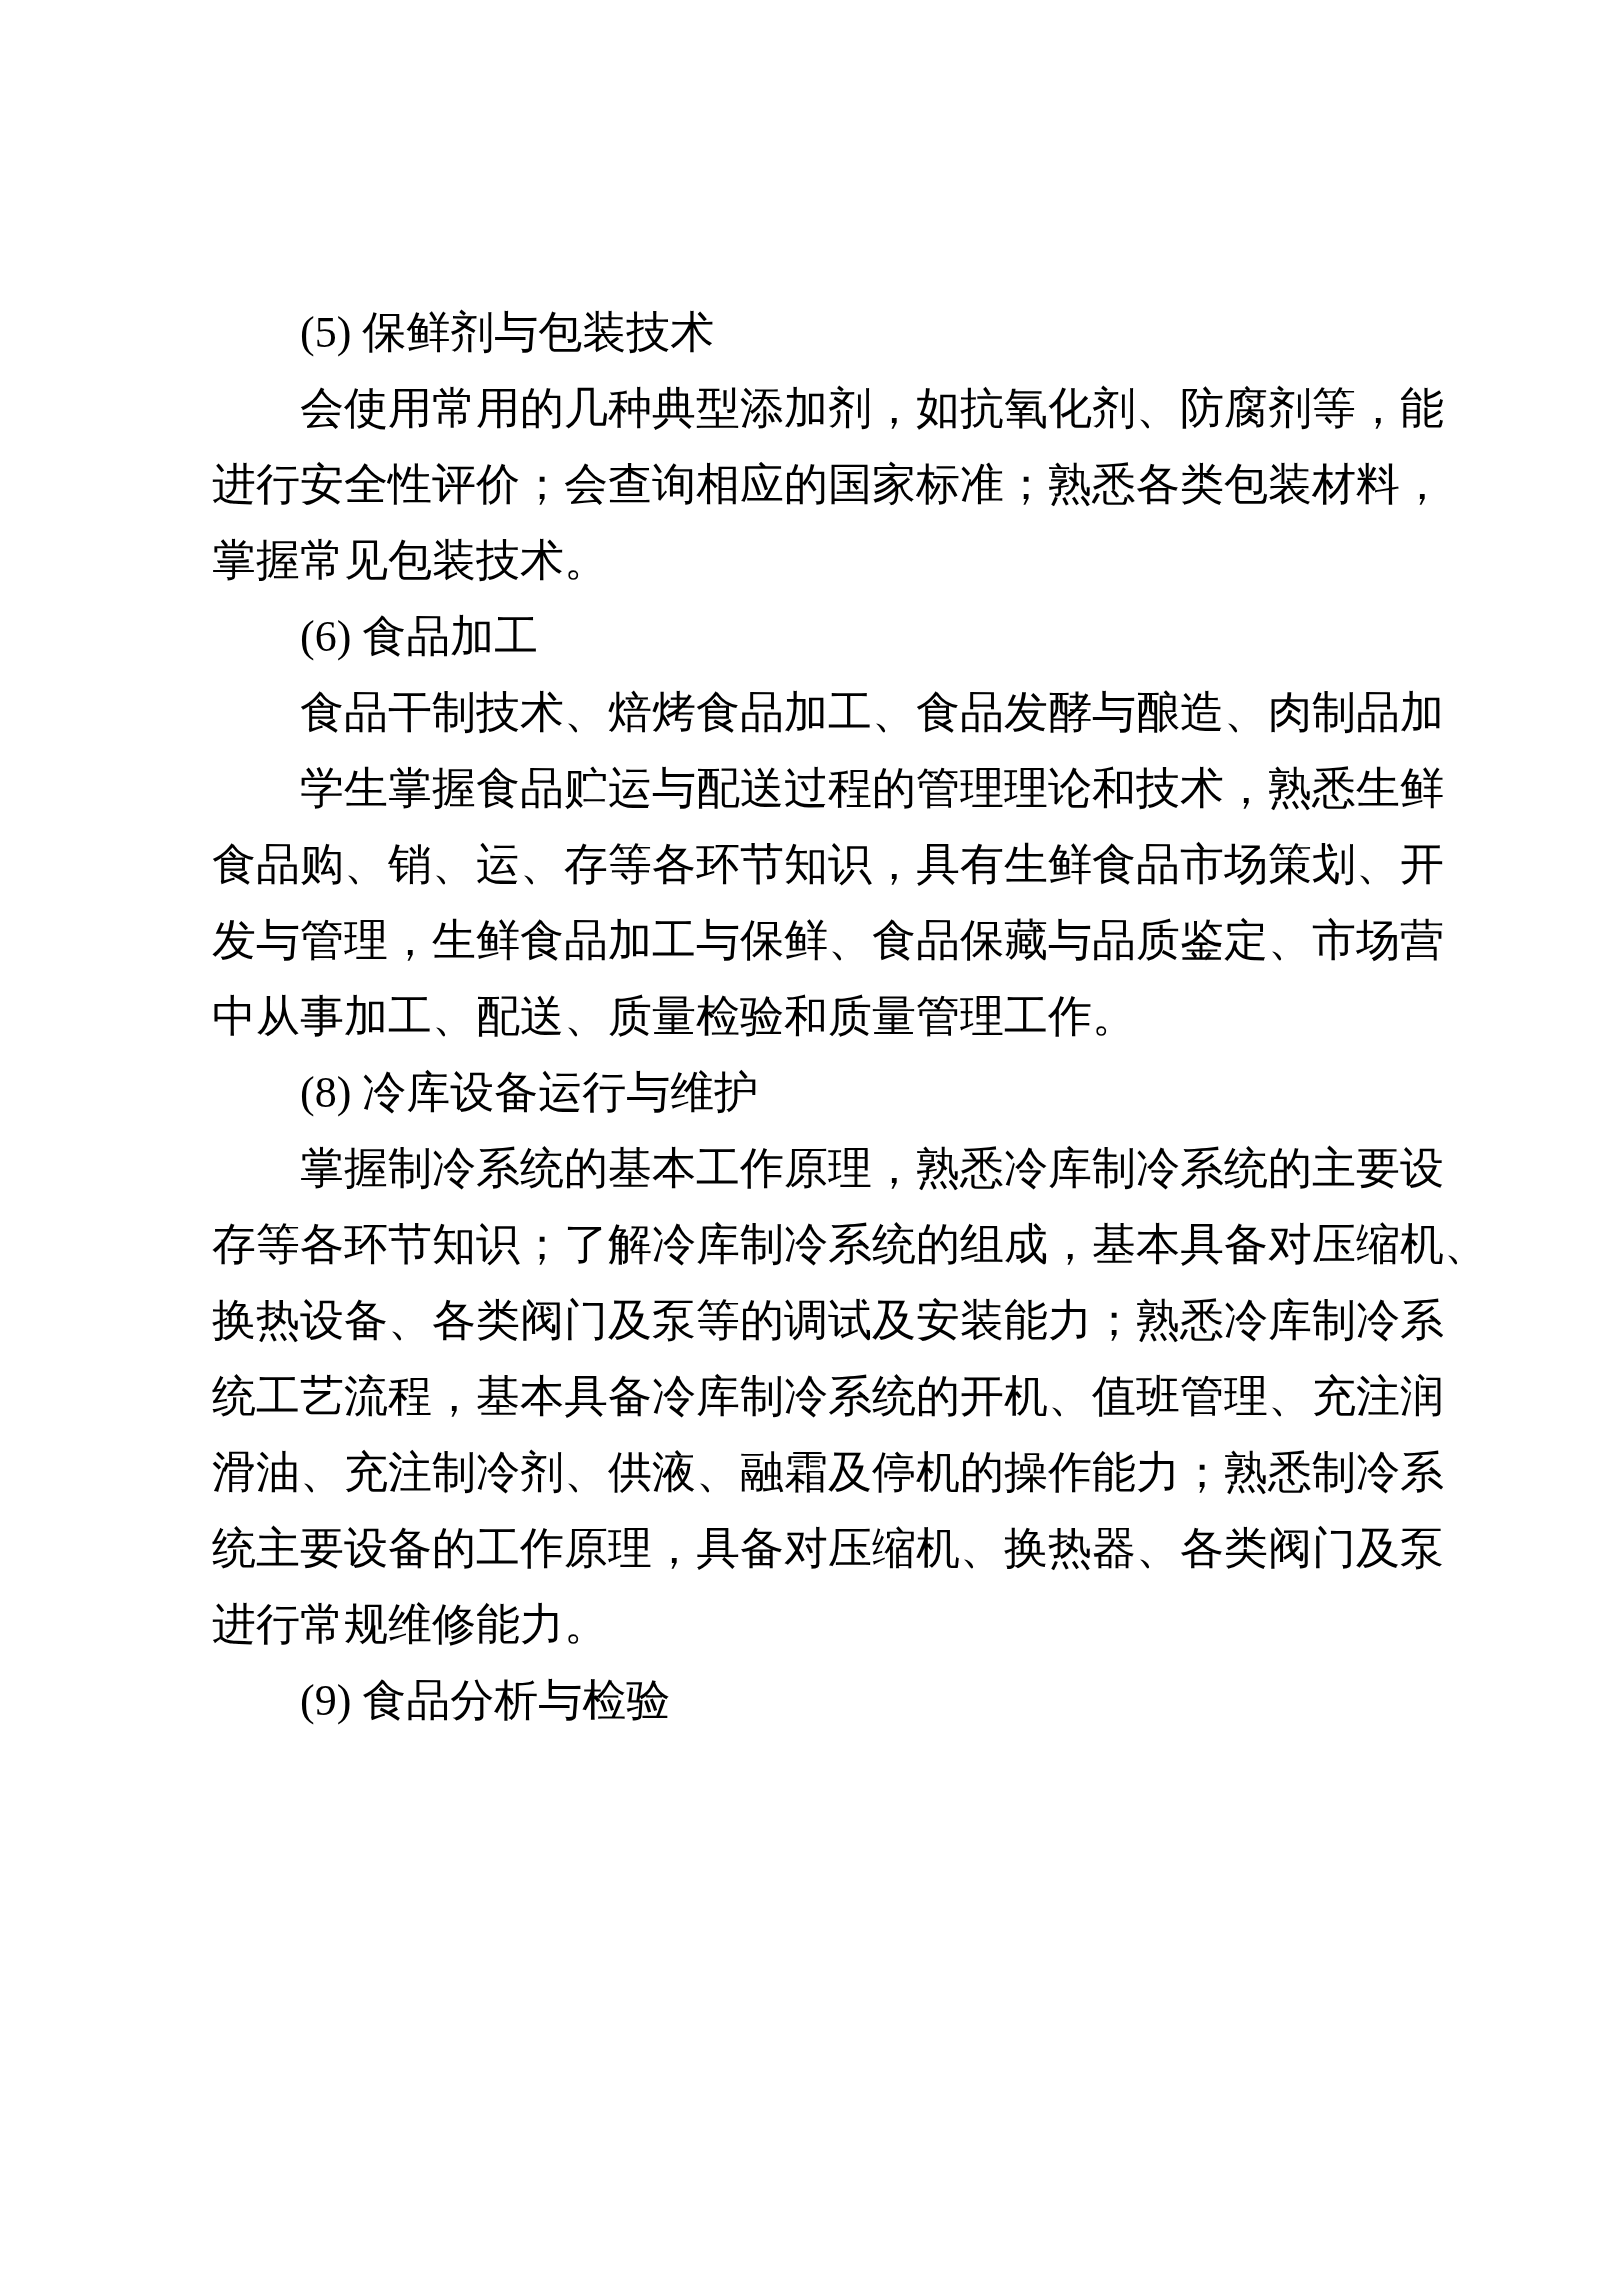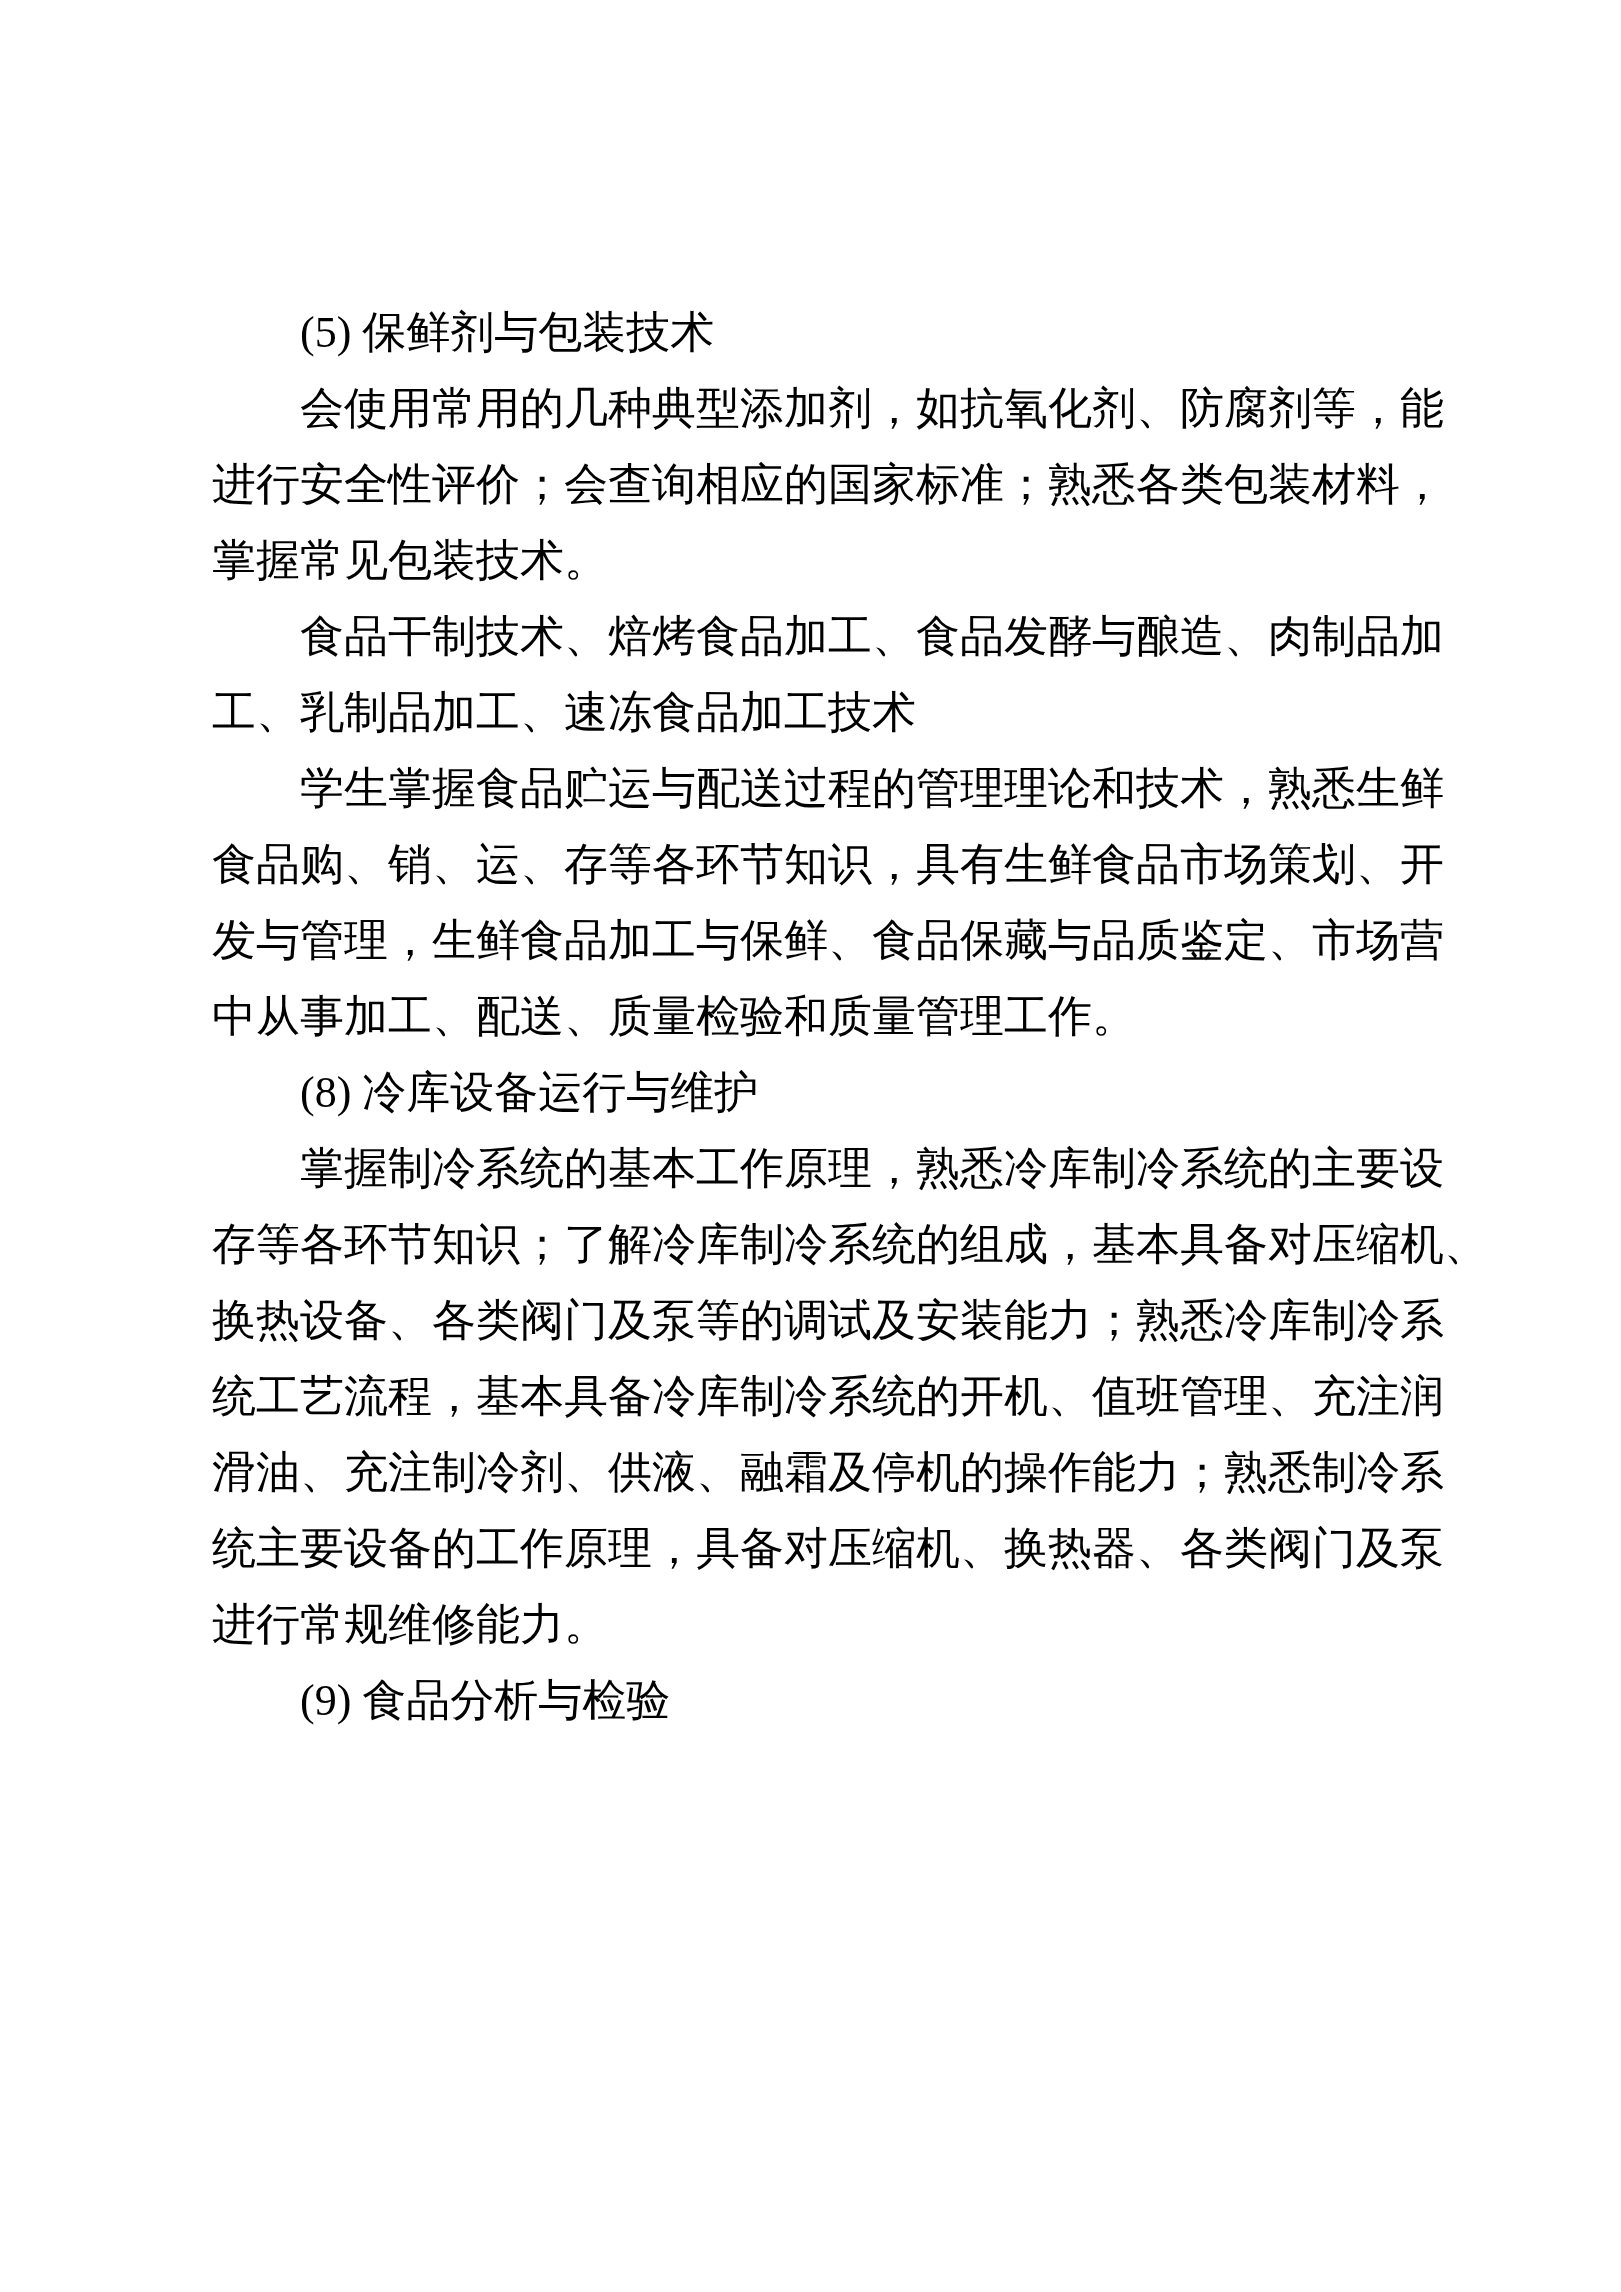--- a/index.html
+++ b/index.html
@@ -42,22 +42,22 @@
 </style>
 </head>
 <body>
 
 <div class="page">
   <div class="text-block" id="text-block">
       <div class="line indent">(5) 保鲜剂与包装技术</div>
       <div class="line indent justify">会使用常用的几种典型添加剂，如抗氧化剂、防腐剂等，能</div>
       <div class="line justify">进行安全性评价；会查询相应的国家标准；熟悉各类包装材料，</div>
       <div class="line">掌握常见包装技术。</div>
+      <div class="line indent">(6) 食品加工</div>
       <div class="line indent justify">食品干制技术、焙烤食品加工、食品发酵与酿造、肉制品加</div>
-      <div class="line">工、乳制品加工、速冻食品加工技术</div>
       <div class="line indent justify">学生掌握食品贮运与配送过程的管理理论和技术，熟悉生鲜</div>
       <div class="line justify">食品购、销、运、存等各环节知识，具有生鲜食品市场策划、开</div>
       <div class="line justify">发与管理，生鲜食品加工与保鲜、食品保藏与品质鉴定、市场营</div>
       <div class="line">中从事加工、配送、质量检验和质量管理工作。</div>
       <div class="line indent">(8) 冷库设备运行与维护</div>
       <div class="line indent justify">掌握制冷系统的基本工作原理，熟悉冷库制冷系统的主要设</div>
       <div class="line justify">存等各环节知识；了解冷库制冷系统的组成，基本具备对压缩机、</div>
       <div class="line justify">换热设备、各类阀门及泵等的调试及安装能力；熟悉冷库制冷系</div>
       <div class="line justify">统工艺流程，基本具备冷库制冷系统的开机、值班管理、充注润</div>
       <div class="line justify">滑油、充注制冷剂、供液、融霜及停机的操作能力；熟悉制冷系</div>

